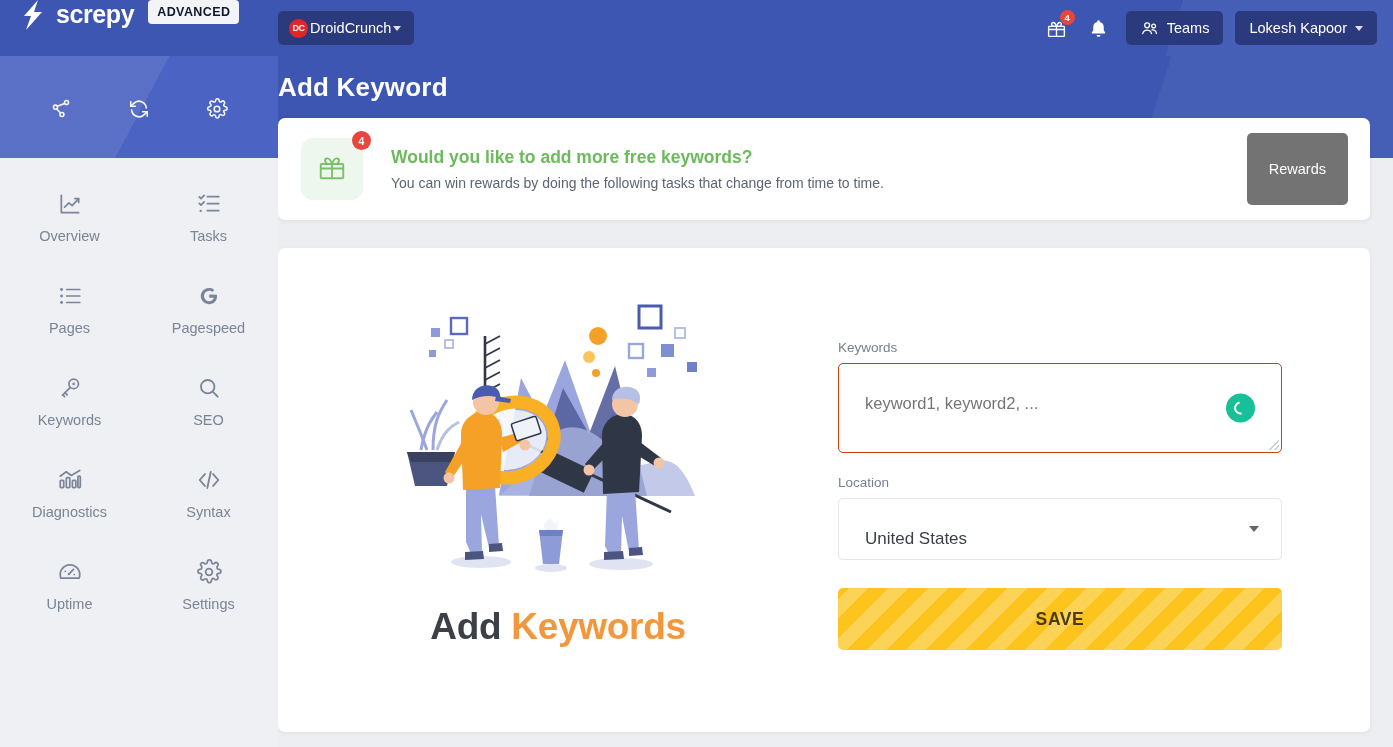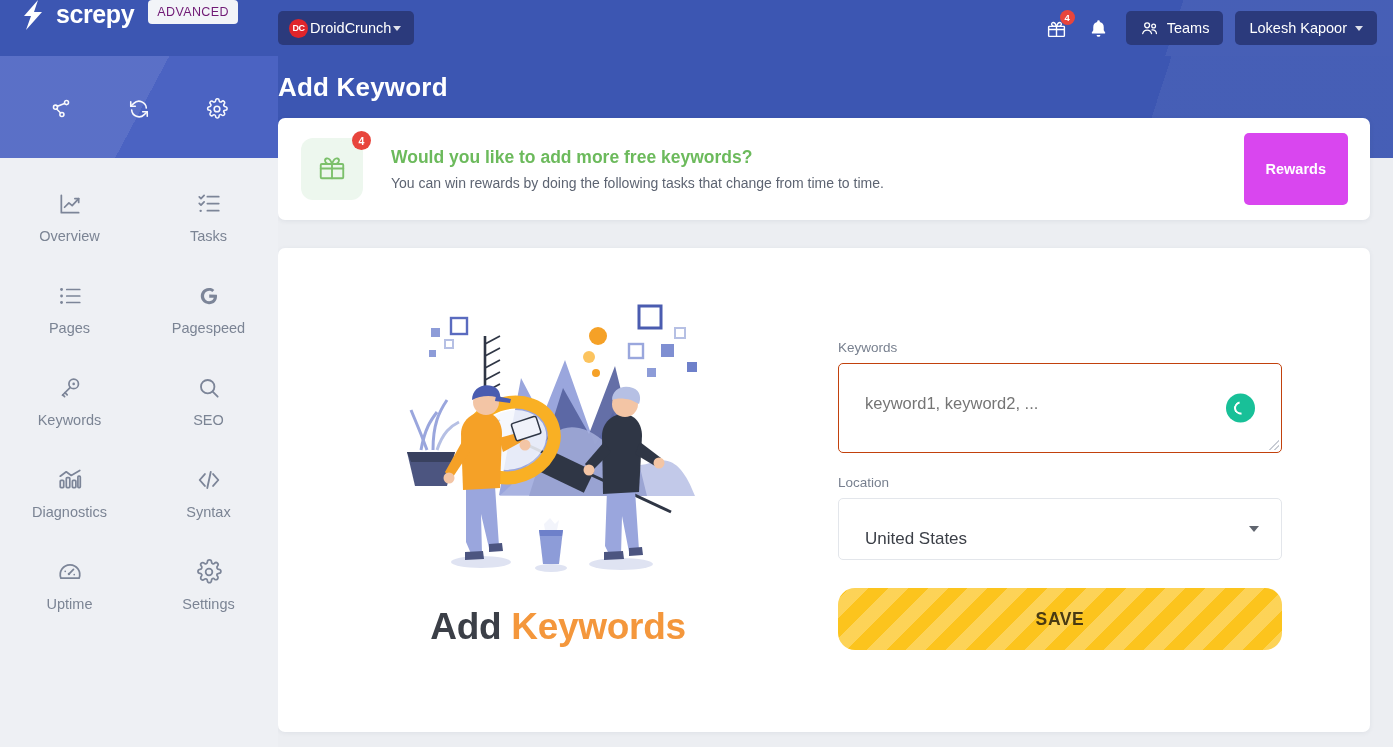--- a/index.html
+++ b/index.html
@@ -28,22 +28,22 @@
   
   .brand {
     position: absolute; left: 20px; top: 0; height: 56px;
     display: flex; align-items: flex-start; gap: 10px;
   }
   .brand-logo { width: 26px; height: 30px; display:block; }
   .brand-name {
     color: #ffffff; font-size: 25px; font-weight: 700; letter-spacing: -0.4px;
   }
   .brand-badge {
-    background: #f2f4f8; color: #701a75;
-    font-size: 12.5px; font-weight: 400; letter-spacing: 0.4px;
+    background: #f2f4f8; color: #0f172a;
+    font-size: 12.5px; font-weight: 700; letter-spacing: 0.4px;
     padding: 5px 9px; border-radius: 4px; margin-left: 4px;
   }
 
   
   .site-select {
     position: absolute; left: 278px; top: 11px; height: 34px;
     background: #2b3a7c; border-radius: 5px;
     display: flex; align-items: center; gap: 2px;
     padding: 0 13px 0 11px; cursor: pointer;
   }
@@ -146,22 +146,22 @@
     position: absolute; top: -7px; right: -8px;
     width: 19px; height: 19px; border-radius: 50%;
     background: #e8453c; color: #fff; font-size: 10.5px; font-weight: 700;
     display: flex; align-items: center; justify-content: center;
   }
   .banner-text { margin-left: 28px; }
   .banner-title { color: #6cba5c; font-size: 17.5px; font-weight: 600; margin-bottom: 7px; }
   .banner-sub { color: #5d6472; font-size: 14px; }
   .rewards-btn {
     margin-left: auto; margin-right: 22px;
-    background: #d946ef; color: #fff;
-    font-size: 14.5px; font-weight: 700;
+    background: #737373; color: #fff;
+    font-size: 14.5px; font-weight: 400;
     padding: 28px 22px; border-radius: 5px; border: none; cursor: pointer;
   }
 
   
   .main-card {
     position: absolute; top: 248px; left: 0; width: 1092px; height: 484px;
     background: #fff; border-radius: 7px;
     box-shadow: 0 1px 5px rgba(40,50,80,0.07);
     display: flex; z-index: 4;
   }
@@ -212,21 +212,21 @@
   .loc-value { font-size: 17px; color: #3b3f47; margin-top: 20px; }
   .loc-caret {
     position: absolute; right: 22px; top: 50%; transform: translateY(-50%);
     width: 0; height: 0;
     border-left: 5px solid transparent; border-right: 5px solid transparent;
     border-top: 6px solid #60656f;
   }
 
   .save-btn {
     margin-top: 28px; width: 444px; height: 62px; border: none; cursor: pointer;
-    border-radius: 17px;
+    border-radius: 5px;
     background-color: #fcc41d;
     background-image: repeating-linear-gradient(-45deg,
         rgba(255,255,255,0.26) 0px, rgba(255,255,255,0.26) 14px,
         rgba(255,255,255,0) 14px, rgba(255,255,255,0) 28px);
     color: #4a3b13; font-size: 17.5px; font-weight: 700; letter-spacing: 0.6px;
     font-family: "Liberation Sans", sans-serif;
   }
   .mt22 { margin-top: 22px; }
 </style>
 </head>

